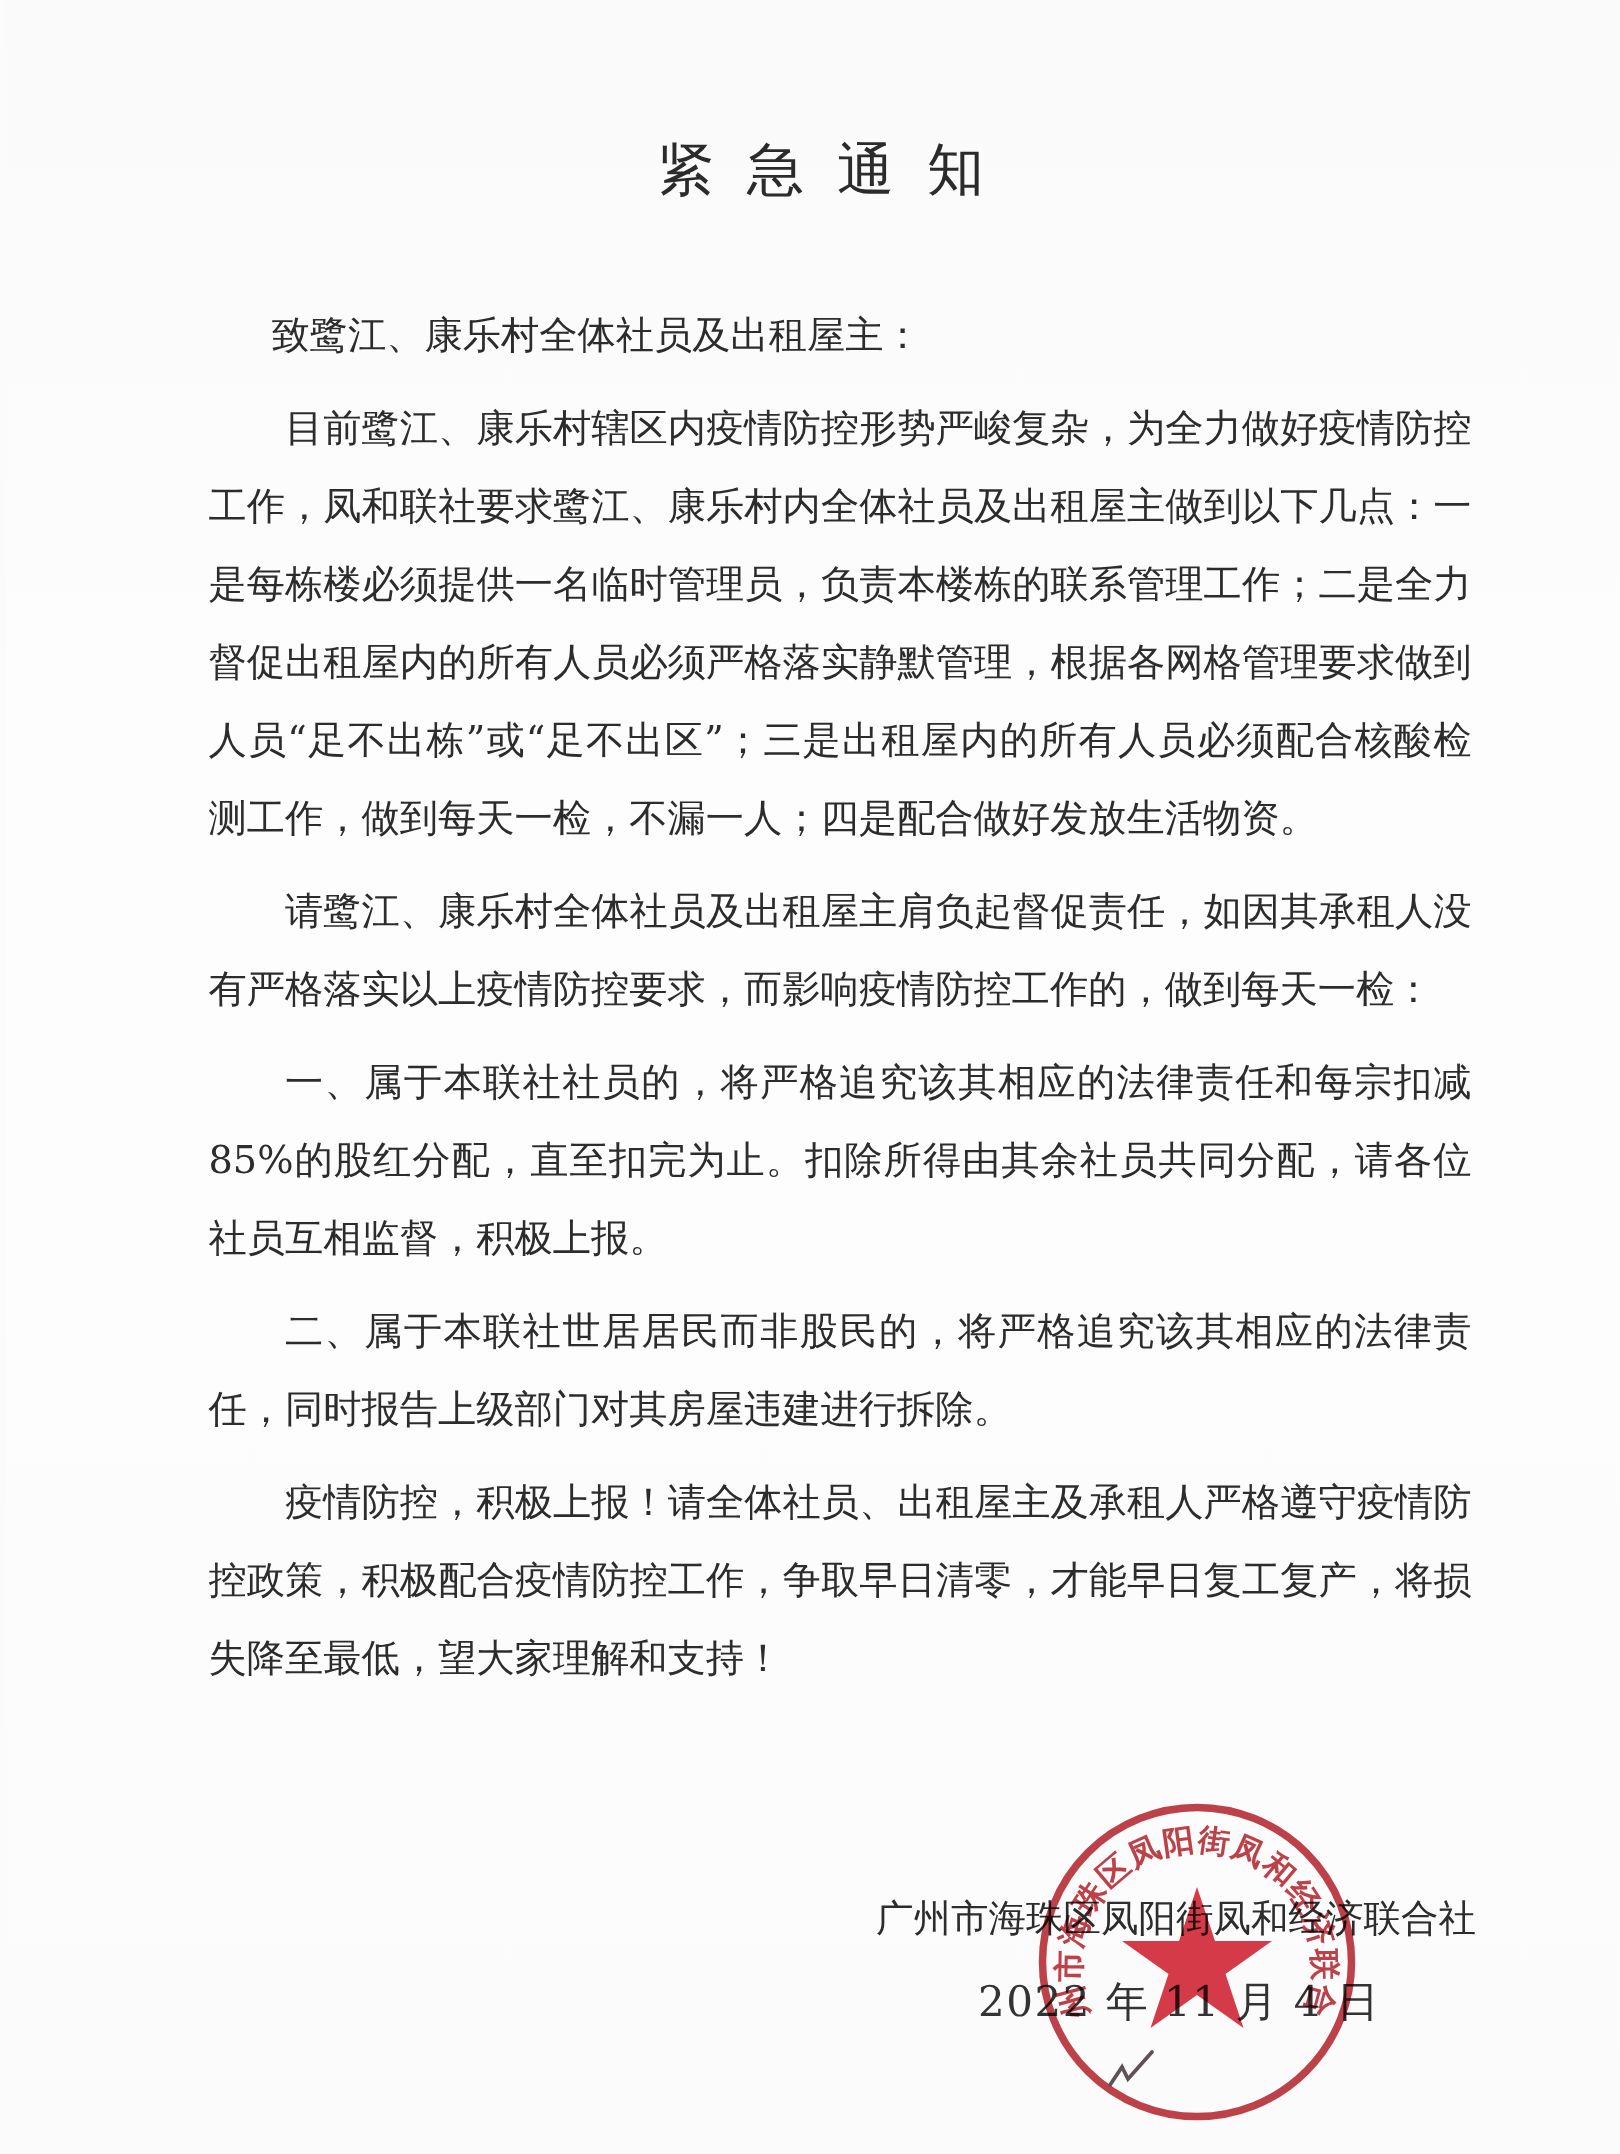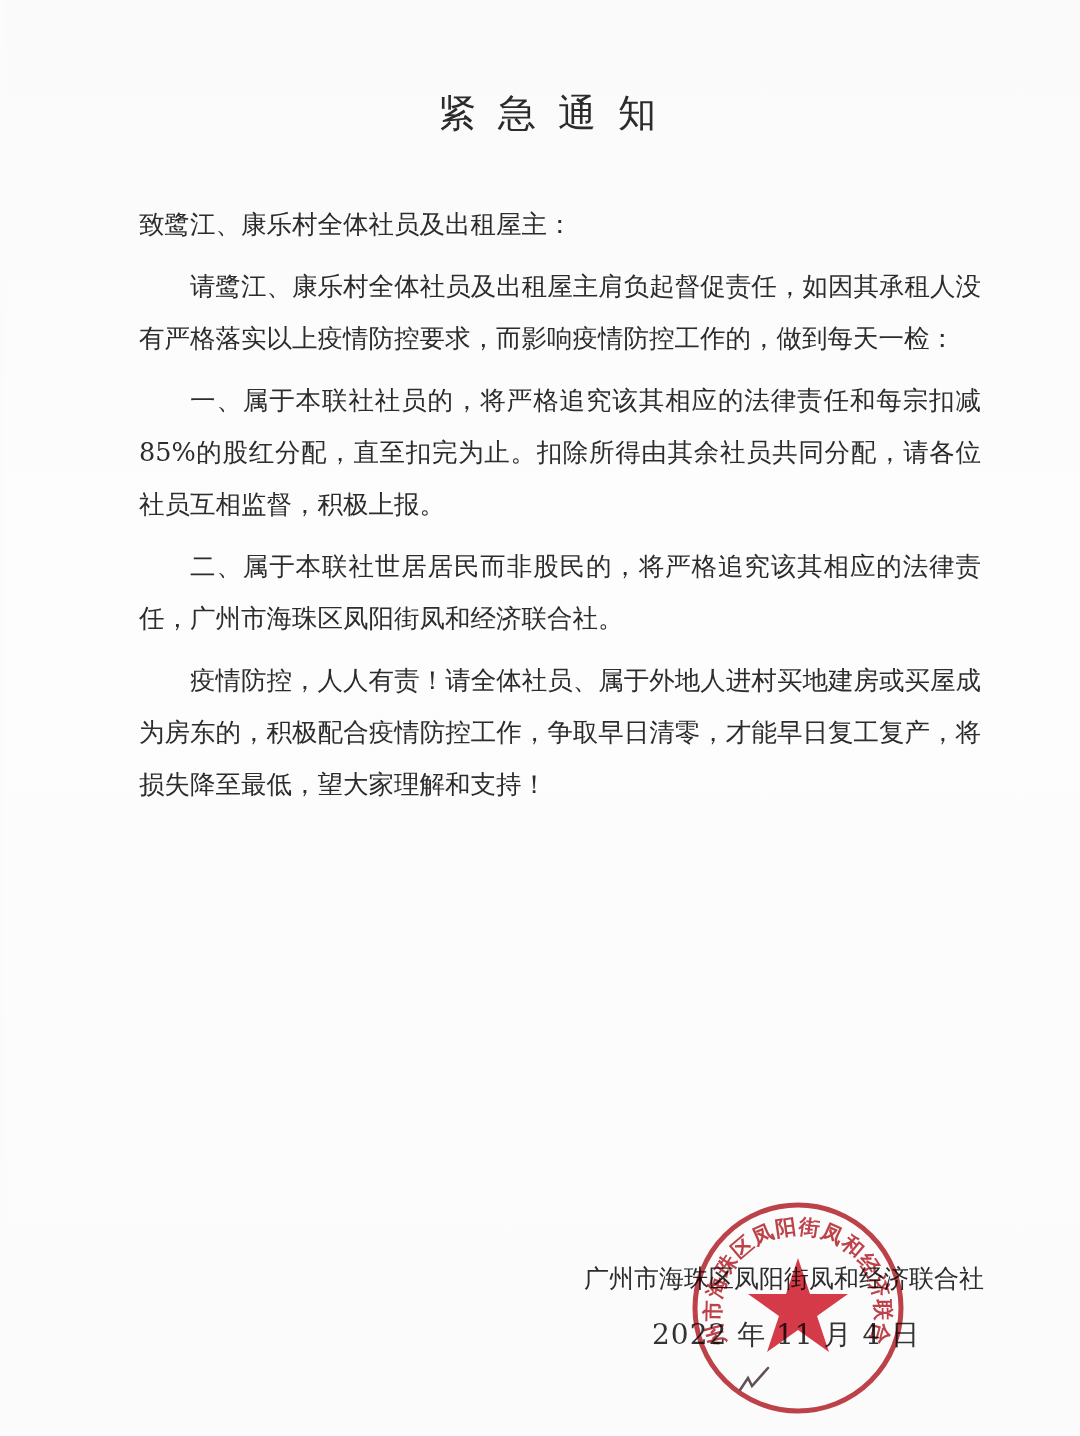--- a/index.html
+++ b/index.html
@@ -40,21 +40,21 @@
       font-size: 25.5px;
       line-height: 52px;
       color: #2c2c2c;
       text-align: justify;
     }
     .body-text p {
       margin: 0;
       text-align: justify;
       text-align-last: left;
     }
-    .body-text p.greeting { margin-bottom: 10px; }
+    .body-text p.greeting { margin-bottom: 10px; margin-left: 42px; }
     .body-text p.para { text-indent: 2em; margin-bottom: 10px; }
     .signature {
       position: absolute;
       left: 560px;
       top: 1262px;
       width: 420px;
       text-align: right;
       font-size: 25px;
       color: #2c2c2c;
     }
@@ -78,24 +78,25 @@
   </style>
 </head>
 <body>
 
 <div class="page">
 
   <div class="title">紧急通知</div>
 
   <div class="body-text">
     <p class="greeting">致鹭江、康乐村全体社员及出租屋主：</p>
+    <p class="para">目前鹭江、康乐村辖区内疫情防控形势严峻复杂，为全力做好疫情防控工作，凤和联社要求鹭江、康乐村内全体社员及出租屋主做到以下几点：一是每栋楼必须提供一名临时管理员，负责本楼栋的联系管理工作；二是全力督促出租屋内的所有人员必须严格落实静默管理，根据各网格管理要求做到人员“足不出栋”或“足不出区”；三是出租屋内的所有人员必须配合核酸检测工作，做到每天一检，不漏一人；四是配合做好发放生活物资。</p>
     <p class="para">请鹭江、康乐村全体社员及出租屋主肩负起督促责任，如因其承租人没有严格落实以上疫情防控要求，而影响疫情防控工作的，做到每天一检：</p>
     <p class="para">一、属于本联社社员的，将严格追究该其相应的法律责任和每宗扣减 85%的股红分配，直至扣完为止。扣除所得由其余社员共同分配，请各位社员互相监督，积极上报。</p>
-    <p class="para">二、属于本联社世居居民而非股民的，将严格追究该其相应的法律责任，广州市海珠区凤阳街凤和经济联合社。</p>
-    <p class="para">疫情防控，人人有责！请全体社员、属于外地人进村买地建房或买屋成为房东的，积极配合疫情防控工作，争取早日清零，才能早日复工复产，将损失降至最低，望大家理解和支持！</p>
+    <p class="para">二、属于本联社世居居民而非股民的，将严格追究该其相应的法律责任，同时报告上级部门对其房屋违建进行拆除。</p>
+    <p class="para">疫情防控，积极上报！请全体社员、出租屋主及承租人严格遵守疫情防控政策，积极配合疫情防控工作，争取早日清零，才能早日复工复产，将损失降至最低，望大家理解和支持！</p>
   </div>
 
   <div class="signature">广州市海珠区凤阳街凤和经济联合社</div>
   <div class="date">2022 年 11 月 4 日</div>
 
   <svg class="stamp" viewBox="0 0 216 216" xmlns="http://www.w3.org/2000/svg">
     <defs>
       <path id="ringPath" d="M 40 150 A 78 78 0 1 1 176 150"></path>
     </defs>
     <circle cx="108" cy="108" r="103" fill="none" stroke="#b8282f" stroke-width="5"></circle>

